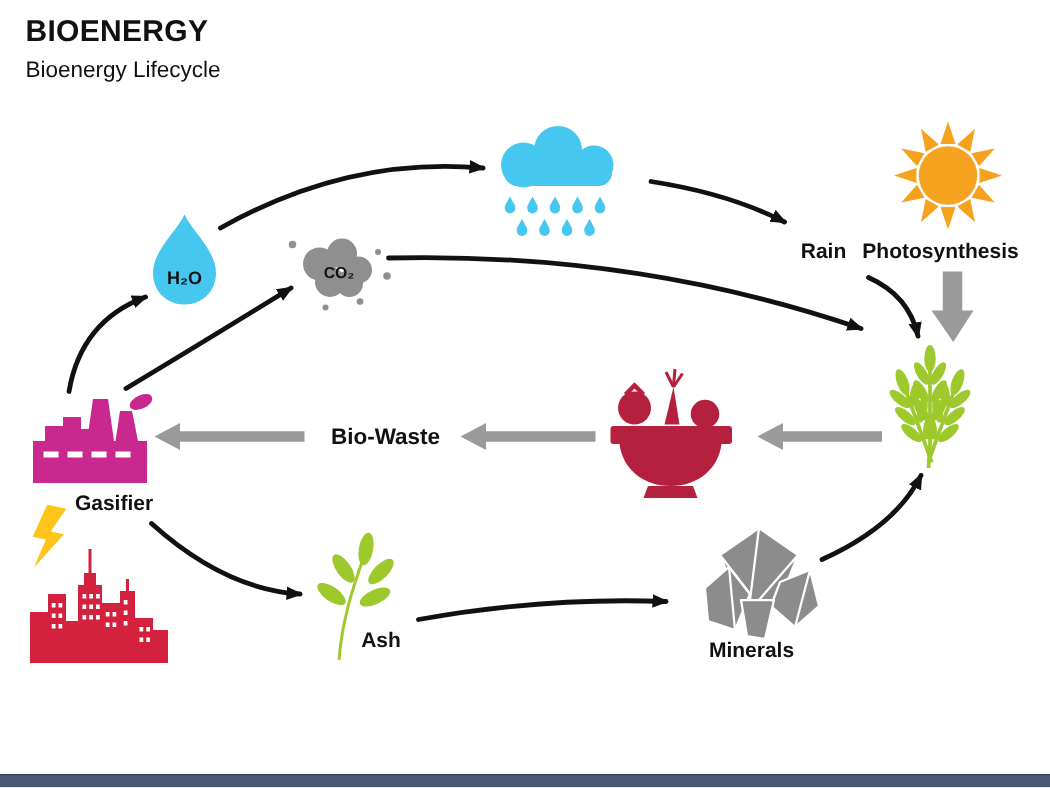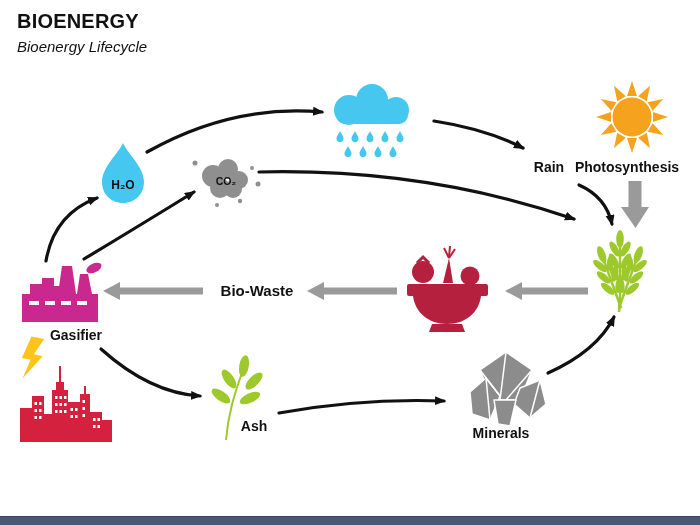--- a/index.html
+++ b/index.html
@@ -1,19 +1,19 @@
 <!DOCTYPE html>
 <html><head>
 <meta charset="utf-8">
 <style>
   html,body{margin:0;padding:0;background:#fff;}
   #stage{position:relative;width:700px;height:525px;background:#ffffff;overflow:hidden;
          font-family:"Liberation Sans",sans-serif;}
   .title{position:absolute;left:17px;top:10px;font-size:20px;font-weight:700;color:#111;letter-spacing:.2px;}
-  .subtitle{position:absolute;left:17px;top:38px;font-size:15px;color:#111;font-style:italic;}
+  .subtitle{position:absolute;left:17px;top:38px;font-size:15px;color:#111;}
   svg{position:absolute;left:0;top:0;}
   svg text{font-family:"Liberation Sans",sans-serif;font-weight:700;fill:#111;}
   .footer{position:absolute;left:0;bottom:0;width:700px;height:8px;background:#4a5873;border-top:1px solid #39455c;}
 </style>
 </head>
 <body>
 
 <div id="stage">
   <div class="title">BIOENERGY</div>
   <div class="subtitle">Bioenergy Lifecycle</div>

